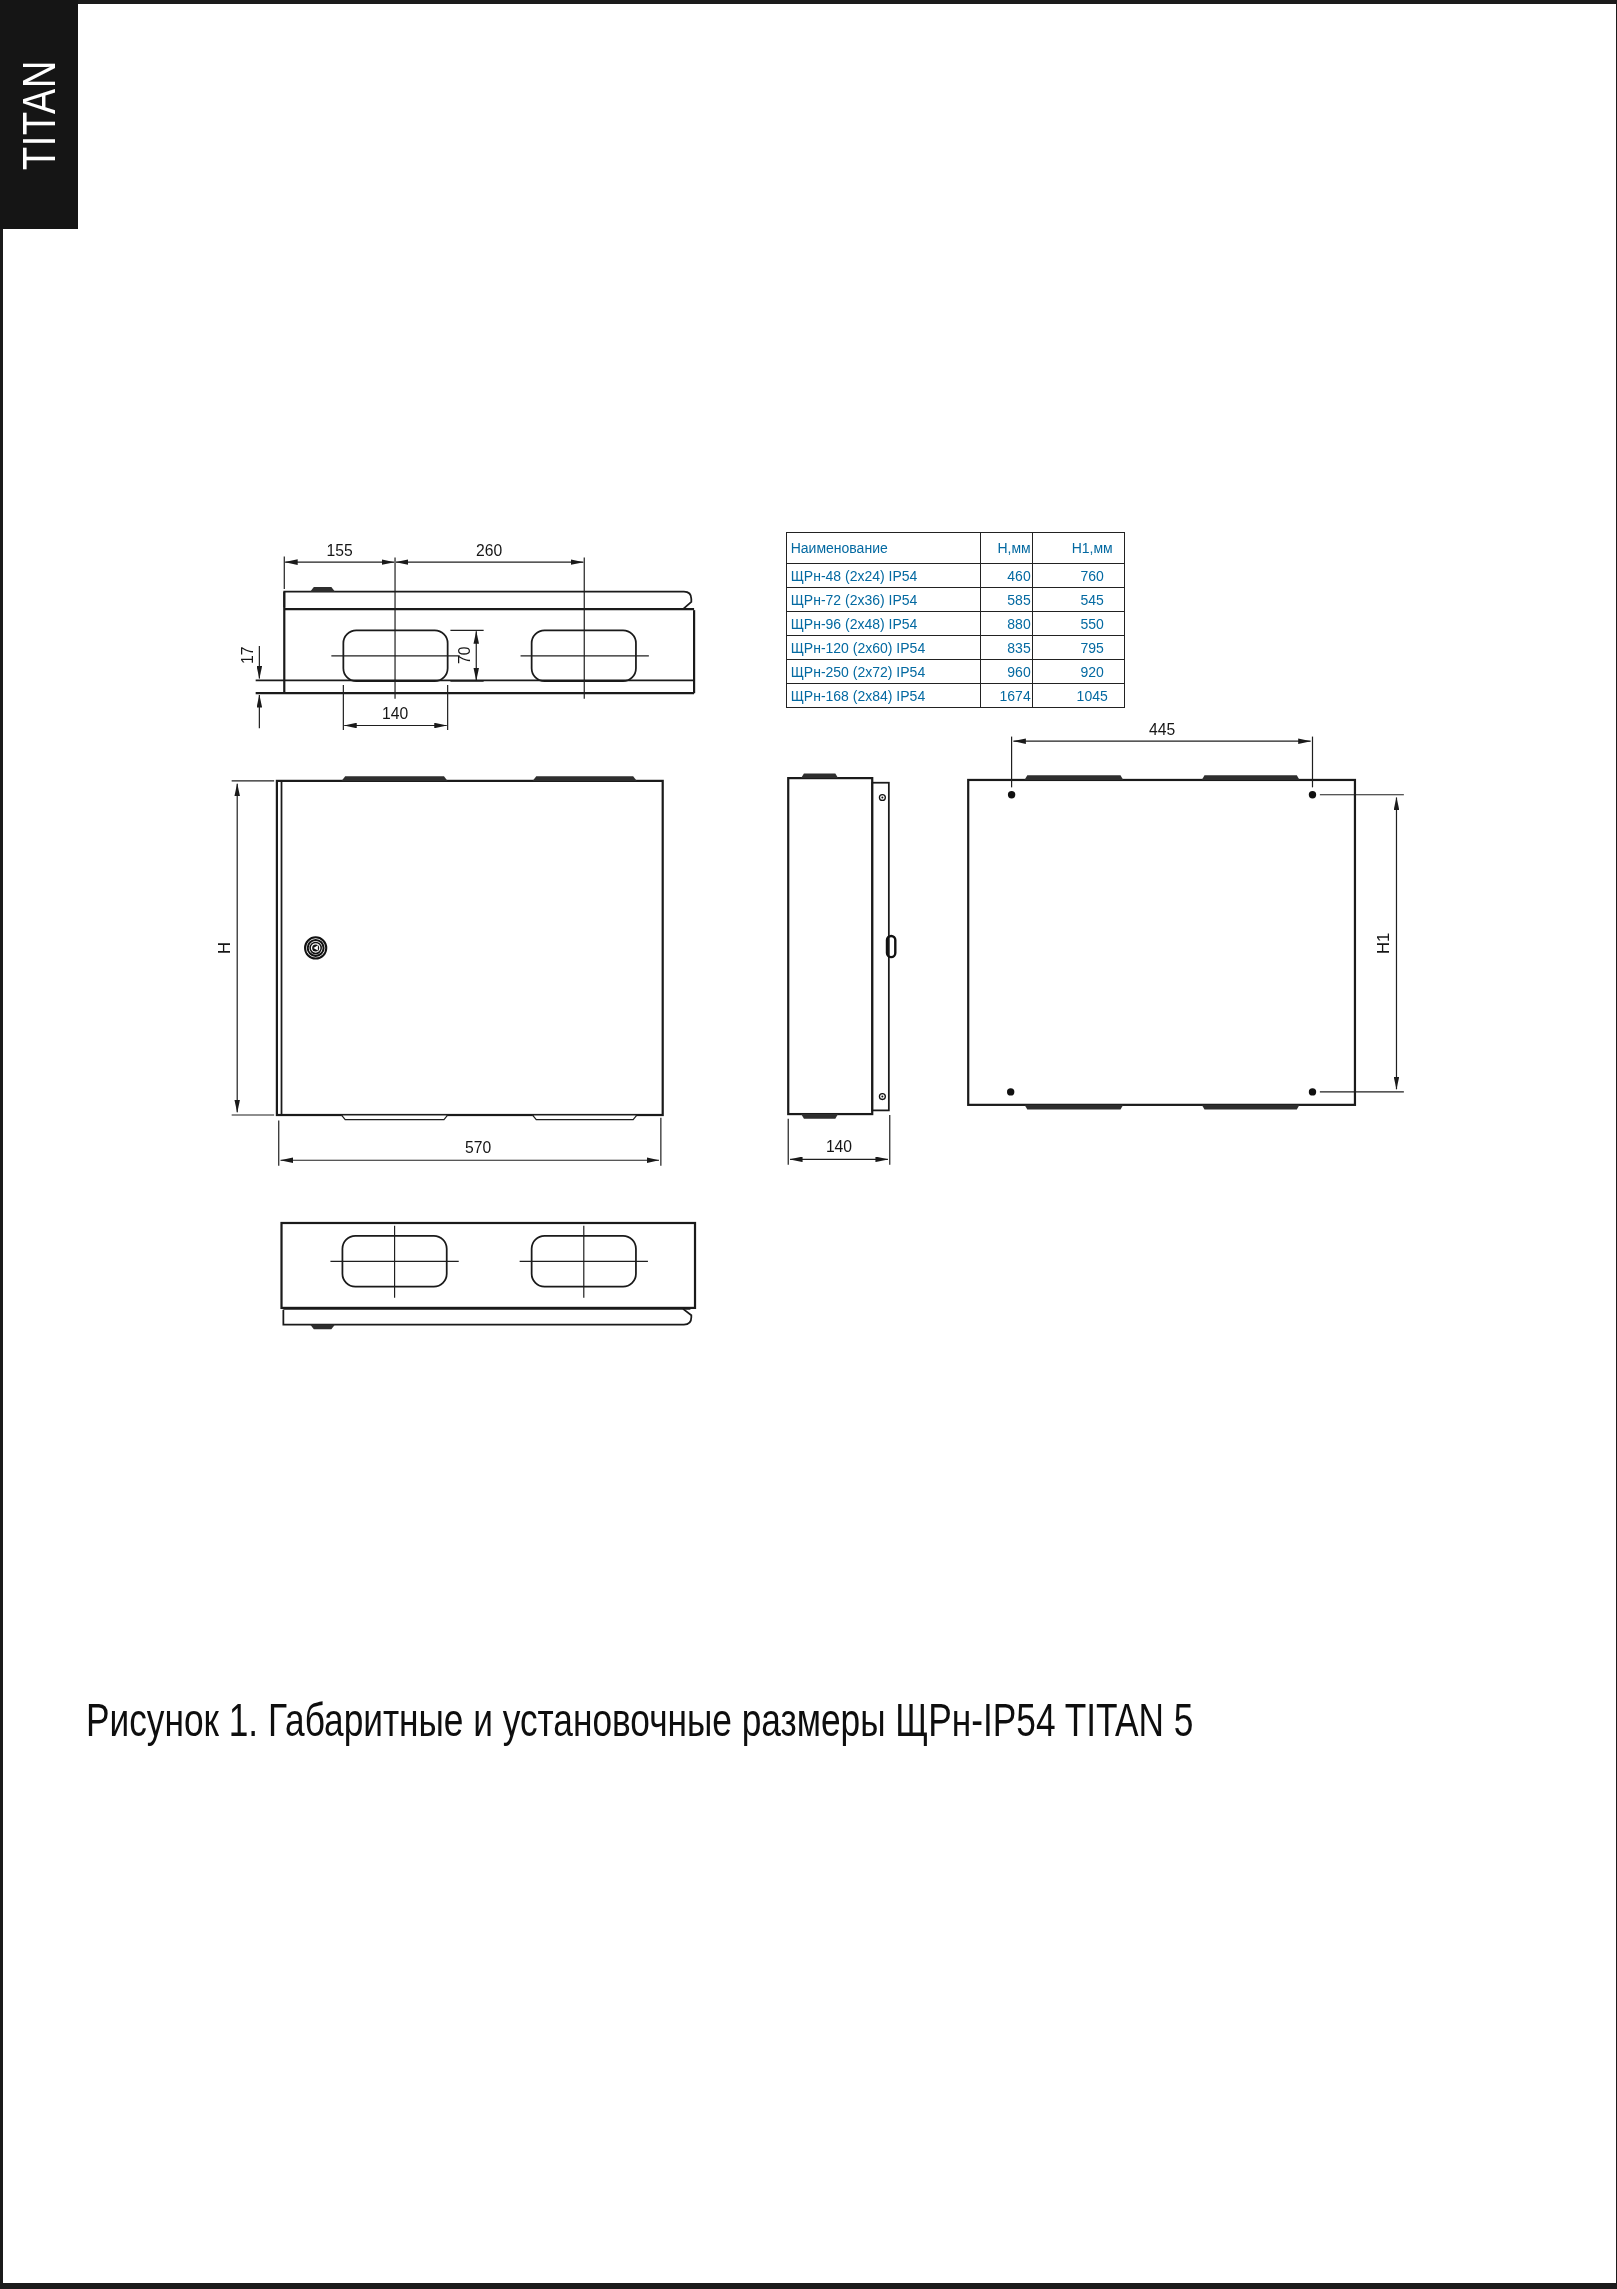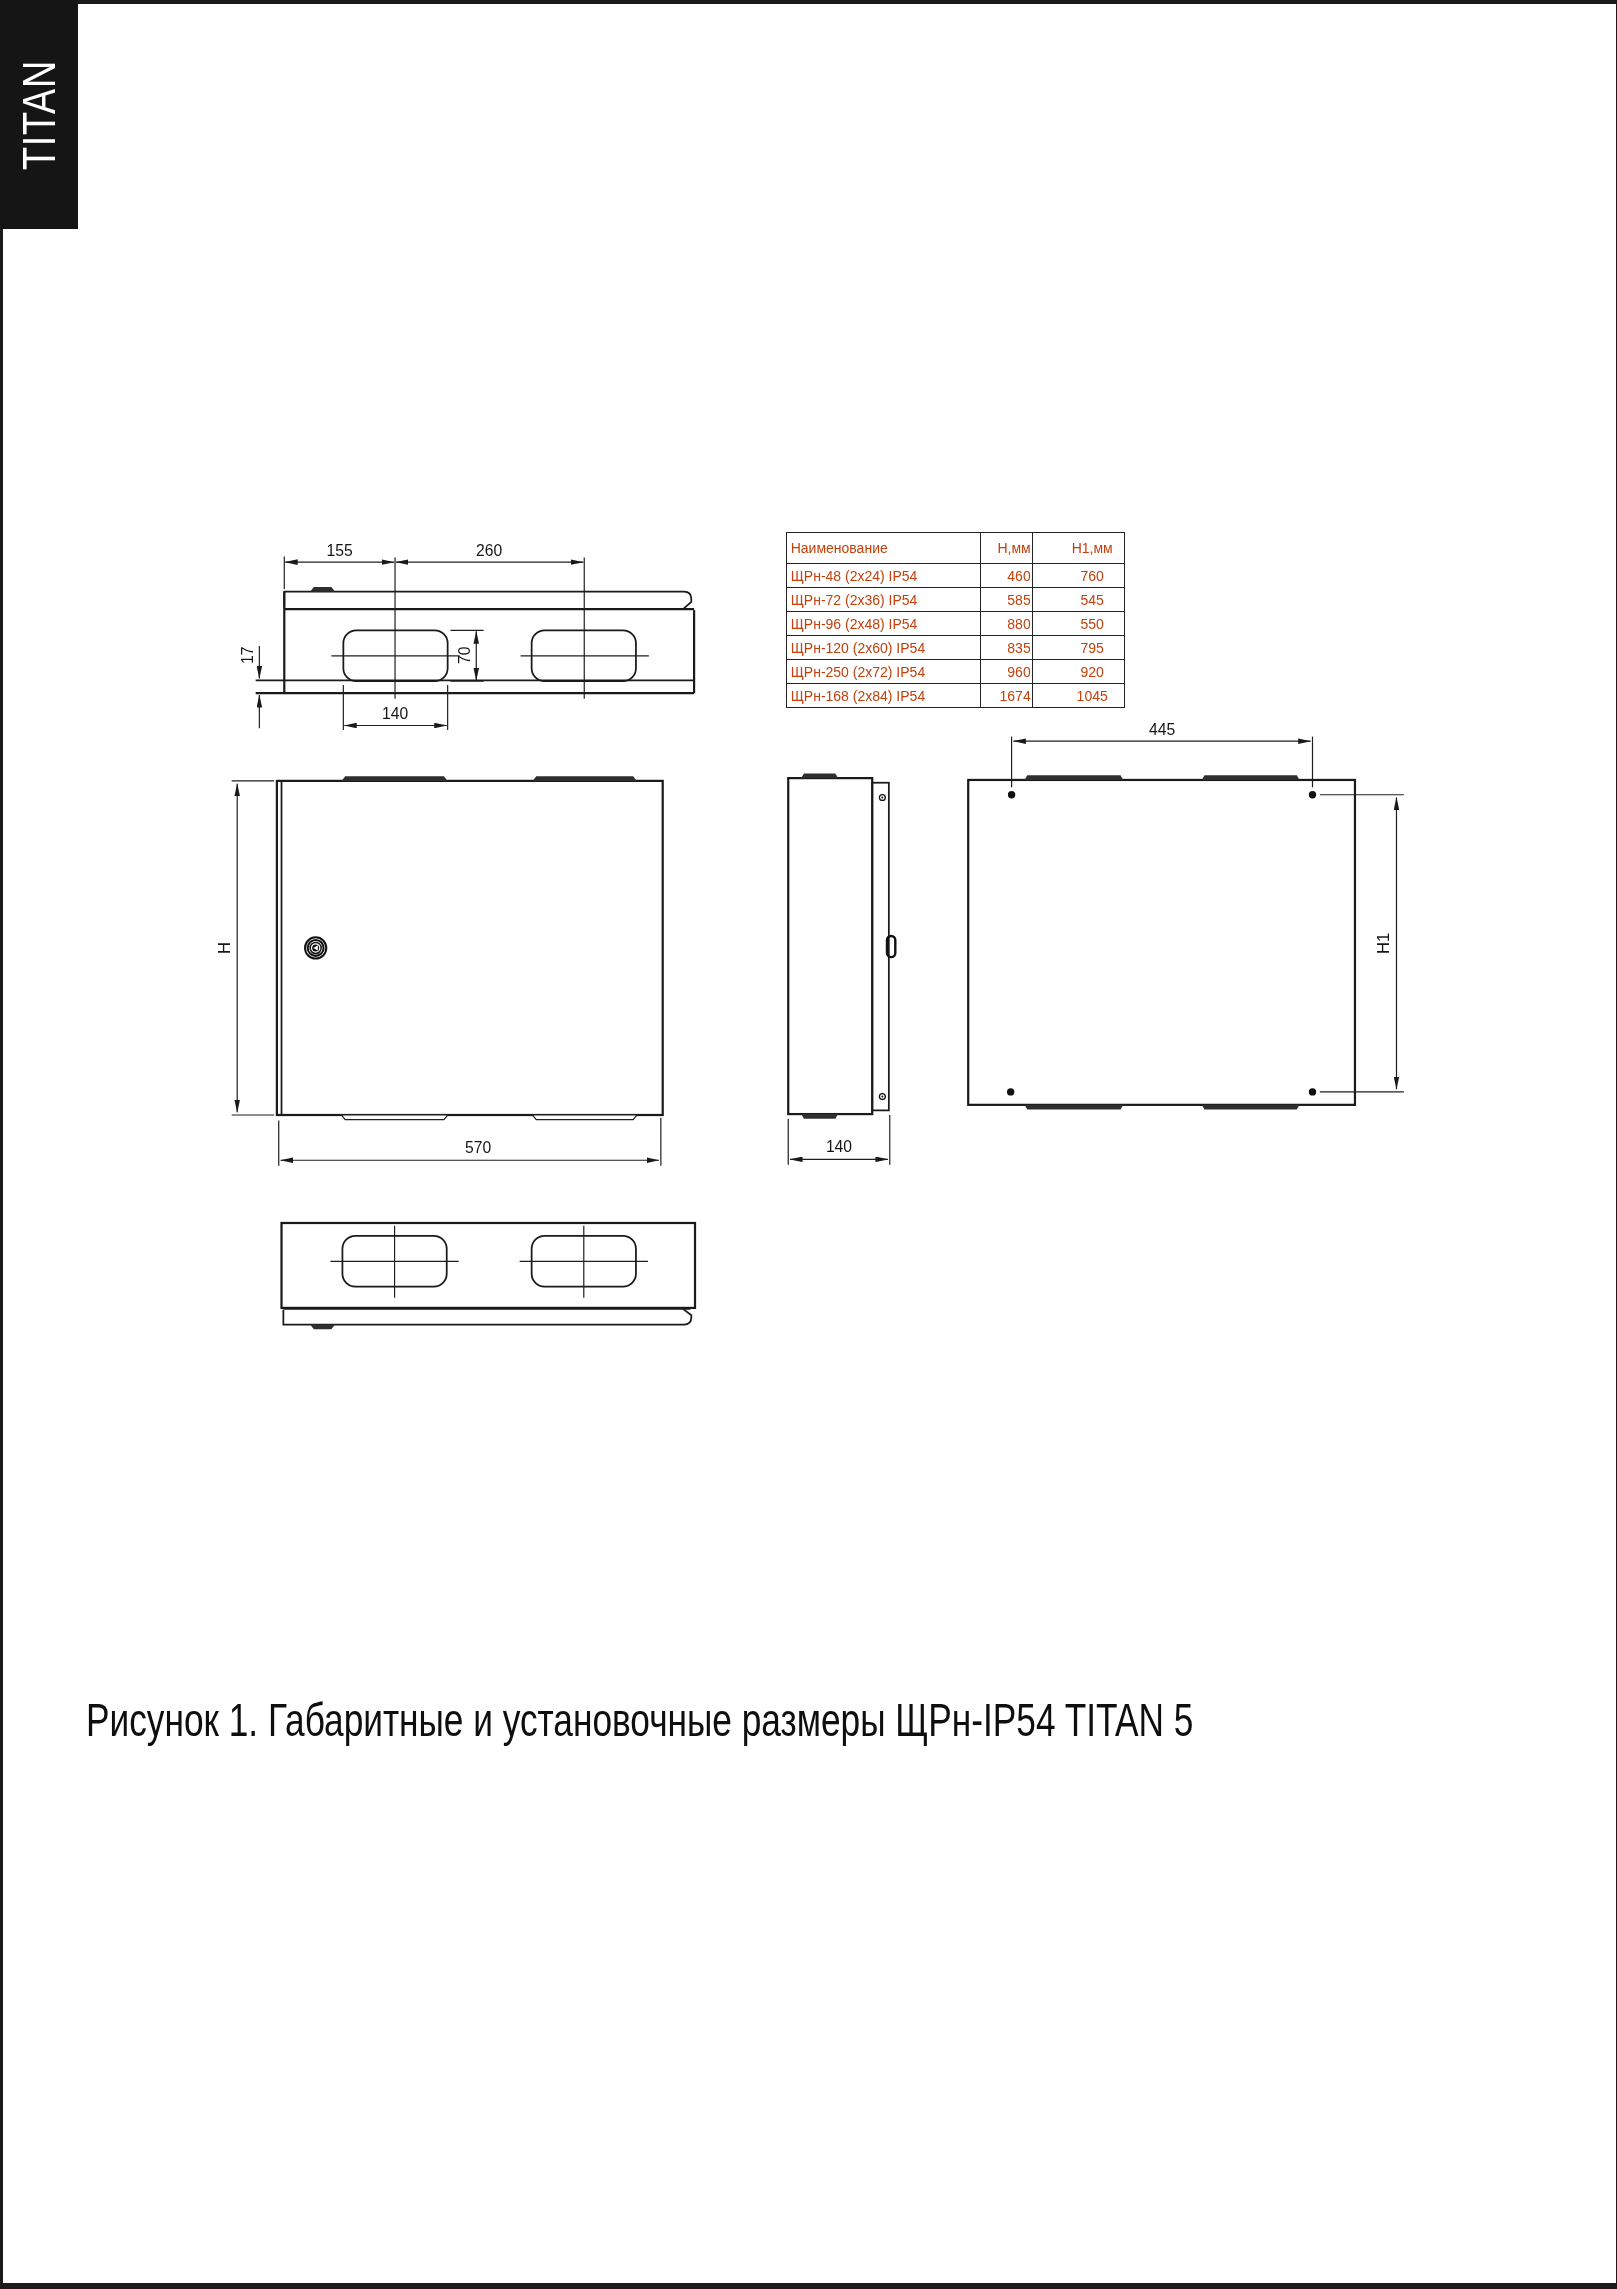--- a/index.html
+++ b/index.html
@@ -5,21 +5,21 @@
   html,body{margin:0;padding:0;background:#e8e8e8;}
   #page{position:relative;width:1618px;height:2290px;background:#ffffff;overflow:hidden;
         font-family:"Liberation Sans",sans-serif;}
   .border{position:absolute;background:#1b1b1b;}
   #logo{position:absolute;left:0;top:0;width:78px;height:229px;background:#151515;
         display:flex;align-items:center;justify-content:center;}
   #logo span{color:#ffffff;font-size:46px;letter-spacing:0.9px;white-space:nowrap;
         transform:rotate(-90deg) scale(0.82,1);}
   
   #spec-table{position:absolute;left:786px;top:532px;border-collapse:collapse;
-        table-layout:fixed;color:#c2410c;}
+        table-layout:fixed;color:#0369a1;}
   #spec-table td,#spec-table th{border:1.5px solid #222;font-weight:normal;
         font-size:14px;line-height:1;overflow:hidden;white-space:nowrap;}
   #spec-table th{height:28px;text-align:center;}
   #spec-table td{height:21px;margin-top:8px;}
   #spec-table .c-name{width:188px;text-align:left;padding-left:3.7px;}
   #spec-table .c-h{width:49px;text-align:right;}
   #spec-table .c-h1{width:61px;text-align:center;padding-left:29px;}
   
   #caption{position:absolute;left:86px;top:1692px;font-size:47px;color:#0e0e0e;
         white-space:nowrap;transform:scaleX(0.75);transform-origin:left top;}

